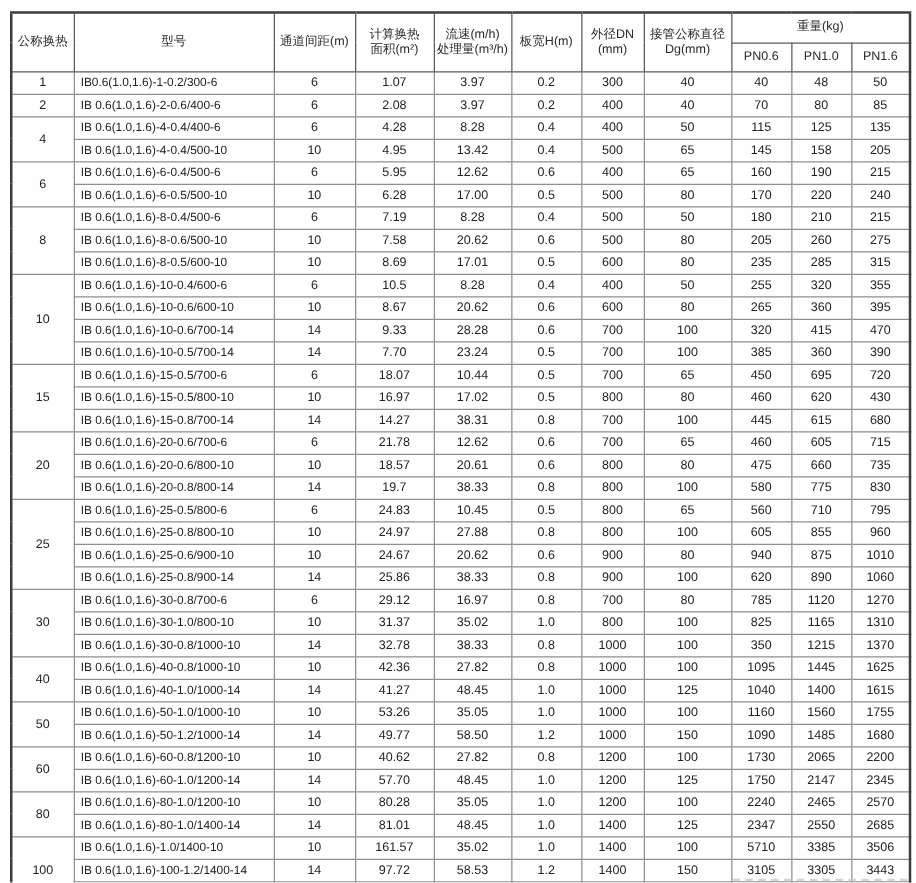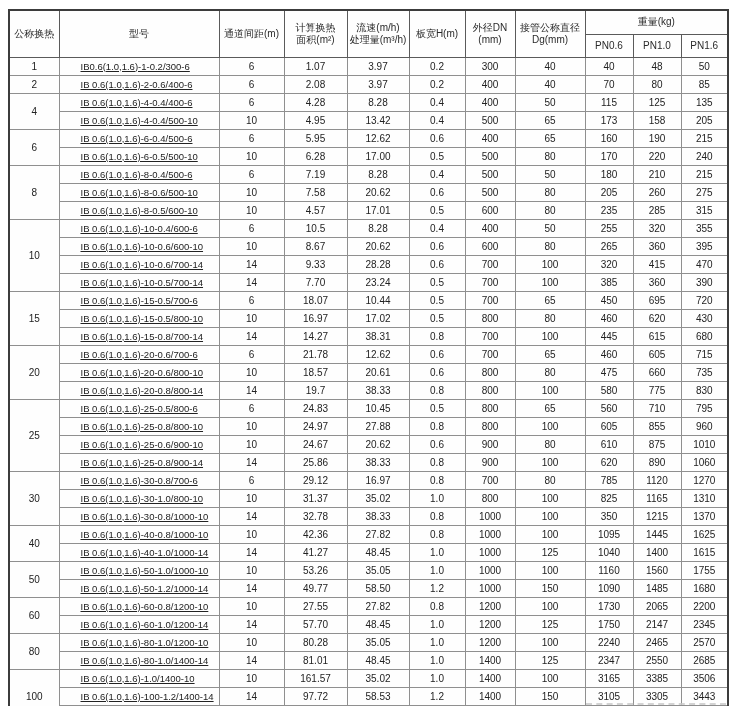--- a/index.html
+++ b/index.html
@@ -32,24 +32,23 @@
   thead th{border-color:#5a5a5a;border-bottom-width:1px;}
   thead tr.h-top th{border-top:2px solid #3c3c3c;}
   th{font-size:10px;color:#2a2a2a;line-height:12px;}
   .h2{display:block;}
   thead .row1{height:24px;}
   thead .row2{height:23px;}
   tbody td{height:17px;font-size:10px;color:#222;}
   tbody tr.group-start td{border-top:1.5px solid #4a4a4a;}
   td.c-model{
     text-align:left;
-    padding-left:21px;
+    padding-left:5px;
     font-size:9.5px;
     letter-spacing:0;
-    text-decoration:underline;
   }
   td.c-nominal{font-size:10px;}
   
   .watermark-artifact{
     position:absolute;
     left:578px;top:688px;
     width:140px;height:6px;
     border-bottom:2px dashed #c9c9c9;
     opacity:.8;
   }
@@ -143,21 +142,21 @@
           <td class="c-num">135</td>
         </tr>
         <tr>
           <td class="c-model">IB 0.6(1.0,1.6)-4-0.4/500-10</td>
           <td class="c-num">10</td>
           <td class="c-num">4.95</td>
           <td class="c-num">13.42</td>
           <td class="c-num">0.4</td>
           <td class="c-num">500</td>
           <td class="c-num">65</td>
-          <td class="c-num">173</td>
+          <td class="c-num">145</td>
           <td class="c-num">158</td>
           <td class="c-num">205</td>
         </tr>
         <tr class="group-start">
           <td rowspan="2" class="c-nominal">6</td>
           <td class="c-model">IB 0.6(1.0,1.6)-6-0.4/500-6</td>
           <td class="c-num">6</td>
           <td class="c-num">5.95</td>
           <td class="c-num">12.62</td>
           <td class="c-num">0.6</td>
@@ -200,21 +199,21 @@
           <td class="c-num">0.6</td>
           <td class="c-num">500</td>
           <td class="c-num">80</td>
           <td class="c-num">205</td>
           <td class="c-num">260</td>
           <td class="c-num">275</td>
         </tr>
         <tr>
           <td class="c-model">IB 0.6(1.0,1.6)-8-0.5/600-10</td>
           <td class="c-num">10</td>
-          <td class="c-num">4.57</td>
+          <td class="c-num">8.69</td>
           <td class="c-num">17.01</td>
           <td class="c-num">0.5</td>
           <td class="c-num">600</td>
           <td class="c-num">80</td>
           <td class="c-num">235</td>
           <td class="c-num">285</td>
           <td class="c-num">315</td>
         </tr>
         <tr class="group-start">
           <td rowspan="4" class="c-nominal">10</td>
@@ -365,21 +364,21 @@
           <td class="c-num">960</td>
         </tr>
         <tr>
           <td class="c-model">IB 0.6(1.0,1.6)-25-0.6/900-10</td>
           <td class="c-num">10</td>
           <td class="c-num">24.67</td>
           <td class="c-num">20.62</td>
           <td class="c-num">0.6</td>
           <td class="c-num">900</td>
           <td class="c-num">80</td>
-          <td class="c-num">610</td>
+          <td class="c-num">940</td>
           <td class="c-num">875</td>
           <td class="c-num">1010</td>
         </tr>
         <tr>
           <td class="c-model">IB 0.6(1.0,1.6)-25-0.8/900-14</td>
           <td class="c-num">14</td>
           <td class="c-num">25.86</td>
           <td class="c-num">38.33</td>
           <td class="c-num">0.8</td>
           <td class="c-num">900</td>
@@ -472,21 +471,21 @@
           <td class="c-num">1000</td>
           <td class="c-num">150</td>
           <td class="c-num">1090</td>
           <td class="c-num">1485</td>
           <td class="c-num">1680</td>
         </tr>
         <tr class="group-start">
           <td rowspan="2" class="c-nominal">60</td>
           <td class="c-model">IB 0.6(1.0,1.6)-60-0.8/1200-10</td>
           <td class="c-num">10</td>
-          <td class="c-num">27.55</td>
+          <td class="c-num">40.62</td>
           <td class="c-num">27.82</td>
           <td class="c-num">0.8</td>
           <td class="c-num">1200</td>
           <td class="c-num">100</td>
           <td class="c-num">1730</td>
           <td class="c-num">2065</td>
           <td class="c-num">2200</td>
         </tr>
         <tr>
           <td class="c-model">IB 0.6(1.0,1.6)-60-1.0/1200-14</td>
@@ -527,21 +526,21 @@
         </tr>
         <tr class="group-start">
           <td rowspan="3" class="c-nominal">100</td>
           <td class="c-model">IB 0.6(1.0,1.6)-1.0/1400-10</td>
           <td class="c-num">10</td>
           <td class="c-num">161.57</td>
           <td class="c-num">35.02</td>
           <td class="c-num">1.0</td>
           <td class="c-num">1400</td>
           <td class="c-num">100</td>
-          <td class="c-num">3165</td>
+          <td class="c-num">5710</td>
           <td class="c-num">3385</td>
           <td class="c-num">3506</td>
         </tr>
         <tr>
           <td class="c-model">IB 0.6(1.0,1.6)-100-1.2/1400-14</td>
           <td class="c-num">14</td>
           <td class="c-num">97.72</td>
           <td class="c-num">58.53</td>
           <td class="c-num">1.2</td>
           <td class="c-num">1400</td>

